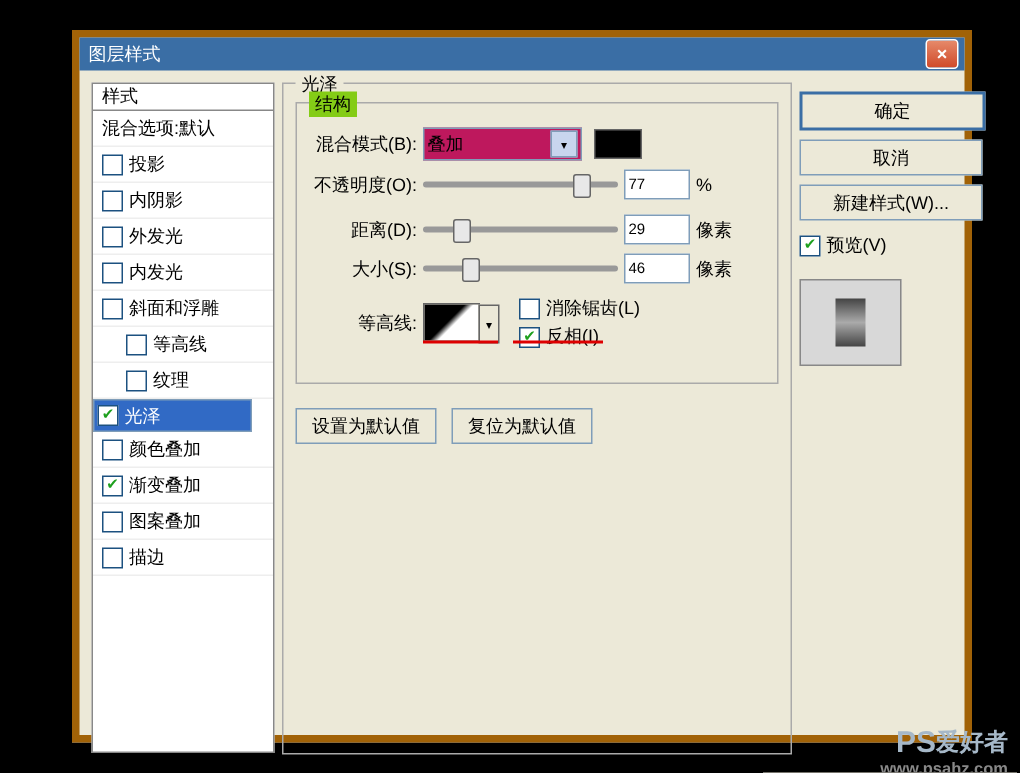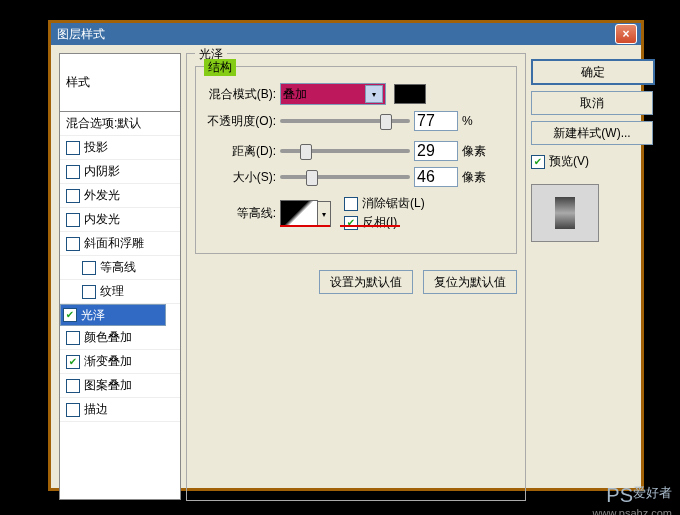--- a/index.html
+++ b/index.html
@@ -1,52 +1,52 @@
 <!DOCTYPE html>
 <html><head>
 <meta charset="utf-8">
 <style>
 body{margin:0;background:#000;font-family:"Microsoft YaHei",SimSun,sans-serif;font-size:12px;color:#000;width:680px;height:515px;position:relative}
-.dialog{position:absolute;top:20px;left:48px;width:590px;height:465px;background:#ece9d8;border:3px solid #a16207}
+.dialog{position:absolute;top:20px;left:48px;width:590px;height:465px;background:#ece9d8;border:5px solid #a16207}
 .titlebar{height:22px;background:linear-gradient(#3a6ea5,#3a6ea5);color:#fff;display:flex;align-items:center;padding:0 4px 0 6px;font-size:12px}
 .titlebar .spacer{flex:1}
 .closebtn{width:20px;height:18px;background:linear-gradient(#e68a6a,#d04a2a);border:1px solid #fff;border-radius:3px;display:flex;align-items:center;justify-content:center;color:#fff;font-weight:bold;font-size:12px;cursor:pointer}
 .body{position:relative;padding:8px;height:calc(100% - 38px)}
 .styles-box{position:absolute;top:8px;left:8px;width:120px;height:445px;border:1px solid #888;background:#fff}
-.styles-head{padding:20px 6px;border-bottom:1px solid #888}
+.styles-head{padding:0 6px;border-bottom:1px solid #888}
 .style-item{padding:3px 6px;display:flex;align-items:center;gap:4px;border-bottom:1px solid #eee;cursor:pointer}
 .style-item.sel{background:#316ac5;color:#fff}
 .style-sub{padding-left:22px}
 .chk{width:12px;height:12px;border:1px solid #1c5180;background:#fff;display:inline-flex;align-items:center;justify-content:center;font-size:10px;color:#1ea01e;line-height:1}
 .chk.on::after{content:"✔"}
 .main{position:absolute;top:8px;left:135px;width:340px;height:445px}
 .fs{border:1px solid #aaa;padding:10px 10px 14px;margin-top:4px;position:relative}
 .fs>.lg{position:absolute;top:-8px;left:8px;background:#84cc16;padding:0 4px}
 .fs-outer{border:1px solid #aaa;height:430px;position:relative;padding:8px}
 .fs-outer>.lg{position:absolute;top:-8px;left:8px;background:#ece9d8;padding:0 4px}
 .row{display:flex;align-items:center;margin:6px 0;gap:4px}
 .lbl{width:70px;text-align:right}
 .sel{width:100px;height:20px;border:1px solid #7f9db9;background:#be185d;display:flex;align-items:center;padding:0 2px}
 .sel .ar{margin-left:auto;width:16px;height:16px;background:#c8d5ee;border:1px solid #7f9db9;display:flex;align-items:center;justify-content:center;font-size:8px}
 .swatch{width:30px;height:18px;border:1px solid #666;background:#000;margin-left:4px}
 .slider{width:130px;height:4px;background:#999;position:relative;border-radius:2px}
 .thumb{position:absolute;top:-5px;width:10px;height:14px;background:#e8e8e8;border:1px solid #666;border-radius:2px}
-.num{width:38px;height:18px;border:1px solid #7f9db9;background:#fff;text-align:left;padding:0 2px;font-size:16px}
+.num{width:38px;height:18px;border:1px solid #7f9db9;background:#fff;text-align:left;padding:0 2px;font-size:10px}
 .angle{width:36px;height:36px;border:1px solid #666;border-radius:50%;position:relative;background:#fff}
 .angle::after{content:"";position:absolute;width:1px;height:16px;background:#000;left:50%;top:2px;transform-origin:bottom center}
 .angle::before{content:"";position:absolute;width:4px;height:4px;background:#000;border-radius:50%;left:calc(50% - 2px);top:calc(50% - 2px)}
 .contour{width:36px;height:24px;border:1px solid #666;background:linear-gradient(135deg,#000 0%,#000 45%,#fff 55%,#fff 100%);position:relative}
 .contour .dd{position:absolute;right:-14px;top:0;width:12px;height:24px;border:1px solid #666;background:#ece9d8;display:flex;align-items:center;justify-content:center;font-size:8px}
 .redline{position:absolute;height:2px;background:#d00;width:50px}
 .btn{height:22px;border:1px solid #7f9db9;background:#ece9d8;padding:0 10px;display:flex;align-items:center;justify-content:center;cursor:pointer}
 .right{position:absolute;top:14px;right:10px;width:100px;display:flex;flex-direction:column;gap:6px}
 .right .btn{width:100%}
 .preview{width:66px;height:56px;border:1px solid #888;background:#d8d8d8;margin-top:6px;display:flex;align-items:center;justify-content:center}
 .preview .inner{width:20px;height:32px;background:linear-gradient(#444,#aaa,#444)}
-.watermark{position:absolute;bottom:8px;right:8px;color:#a6b8c8;font-size:20px;font-weight:normal;display:flex;align-items:flex-start}
+.watermark{position:absolute;bottom:8px;right:8px;color:#a6b8c8;font-size:20px;font-weight:bold;display:flex;align-items:center}
 .watermark small{font-size:11px;margin-left:2px;color:#888}
 .checkrow{display:flex;align-items:center;gap:4px;margin:2px 0}
 </style>
 </head>
 <body>
 
 <div class="dialog">
   <div class="titlebar">
     <span>图层样式</span>
     <span class="spacer"></span>
@@ -166,21 +166,21 @@
               <div class="checkrow">
                   <span class="chk on"></span>
                   <span>反相(I)</span>
                 </div>
             </div>
             <div class="redline" style="left:74px;top:32px"></div>
             <div class="redline" style="left:134px;top:32px;width:60px"></div>
           </div>
         </div>
 
-        <div class="row" style="justify-content:flex-end;margin-top:16px;gap:10px">
+        <div class="row" style="justify-content:flex-start;margin-top:16px;gap:10px">
           <div class="btn">设置为默认值</div>
           <div class="btn">复位为默认值</div>
         </div>
       </div>
     </div>
 
     <div class="right">
       <div class="btn" style="border:2px solid #3a6ea5">确定</div>
       <div class="btn">取消</div>
       <div class="btn">新建样式(W)...</div>
@@ -190,15 +190,15 @@
         </div>
       <div class="preview">
           <div class="inner"></div>
         </div>
     </div>
   </div>
 </div>
 
 <div class="watermark">
   <span>PS</span>
-    <span style="font-size:13px">爱好者</span>
+    <span style="font-size:16px">爱好者</span>
   <small style="position:absolute;bottom:-12px;right:0">www.psahz.com</small>
 </div>
 
 </body></html>

